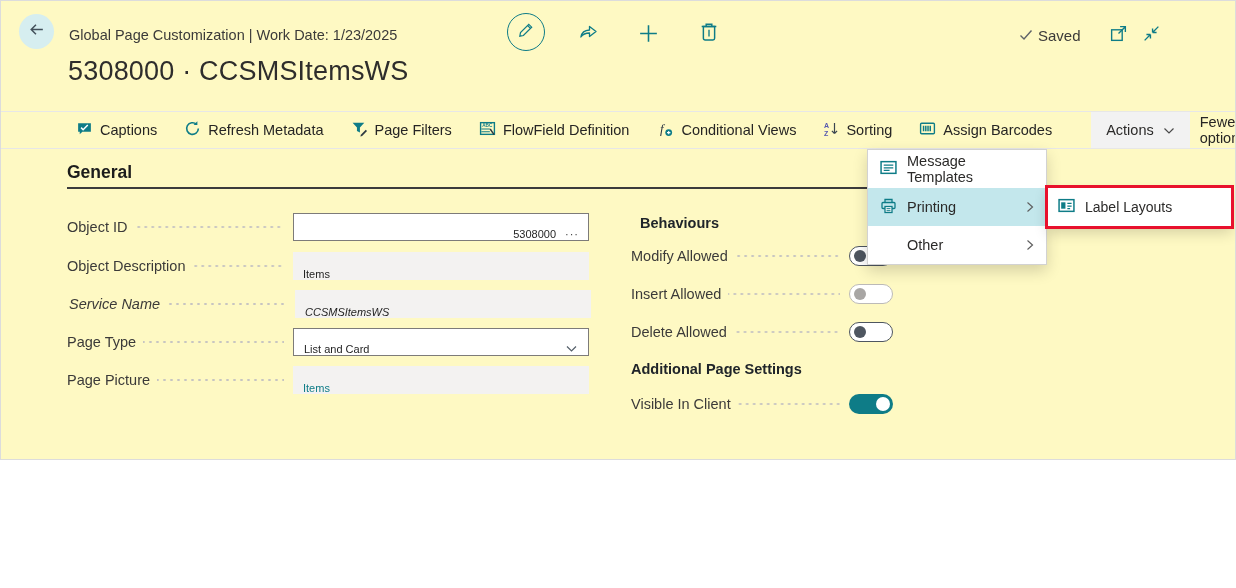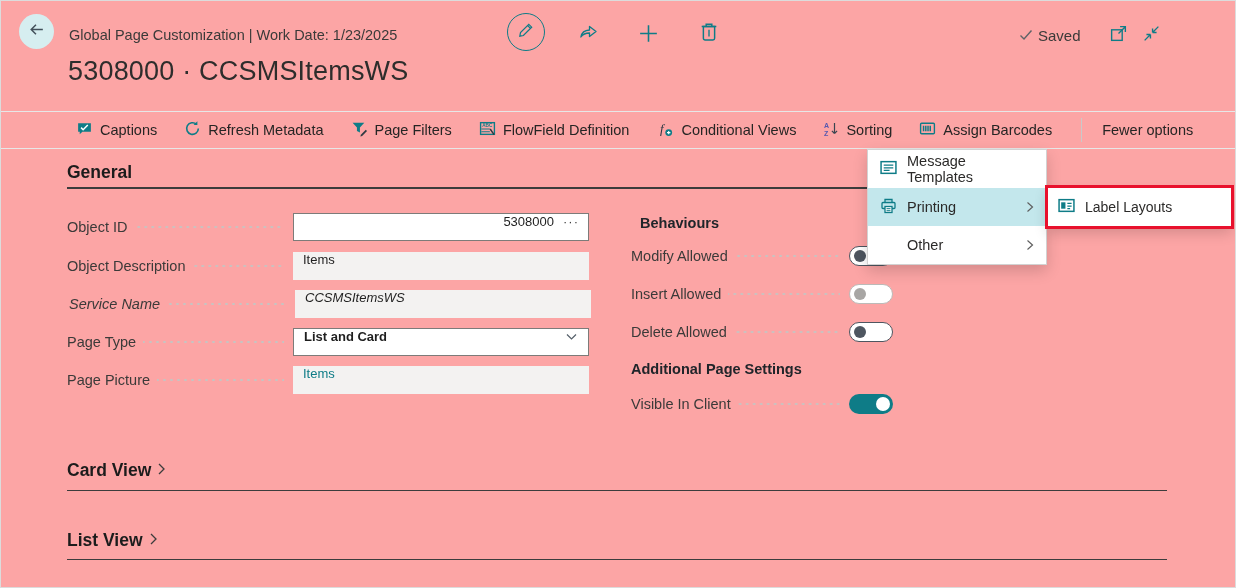--- a/index.html
+++ b/index.html
@@ -1,20 +1,20 @@
 <!DOCTYPE html>
 <html><head>
 <meta charset="utf-8">
 <style>
   * { box-sizing: border-box; margin: 0; padding: 0; }
   html,body { background:#fff; }
   .page {
     position: relative;
-    width: 1236px; height: 588px;
-    background: #fca5a5;
+    width: 1236px; height: 460px;
+    background: #fef9c3;
     border: 1px solid #dcdcdc;
     font-family: "Liberation Sans", sans-serif;
     color: #2b2a29;
     overflow: hidden;
   }
   
   .back-btn { position:absolute; left:18px; top:13px; width:35px; height:35px; border-radius:50%;
     background:#d6eef0; display:flex; align-items:center; justify-content:center; cursor:pointer; }
   .breadcrumb { position:absolute; left:68px; top:26px; font-size:14.5px; color:#3b3a39; }
   .page-title { position:absolute; left:67px; top:55px; font-size:27px; font-weight:400; color:#2e2d2c; letter-spacing:.2px;text-align:right; }
@@ -44,25 +44,25 @@
   .sec-title { position:absolute; font-size:17.5px; font-weight:700; color:#1c1c1c; cursor:pointer;
     display:flex; align-items:center; gap:6px; }
   .rule { position:absolute; left:66px; width:1100px; border-top:2px solid #3c3c3c; }
   .rule.thin { border-top-width:1.5px; }
 
   .frow { position:absolute; display:flex; align-items:center; height:28px; width:522px; }
   .flabel { width:226px; flex:none; display:flex; align-items:center; font-size:14.5px; color:#3b3a39; }
   .dots { flex:1; align-self:center; height:2px; margin:0 9px 0 7px;
     background-image: radial-gradient(circle, #c6c4c2 1px, transparent 1.4px);
     background-size: 7px 2px; background-repeat: repeat-x; background-position:center; }
-  .fvalue { flex:none; width:296px; height:28px; font-size:13px; display:flex; align-items:flex-start; }
+  .fvalue { flex:none; width:296px; height:28px; font-size:11px; display:flex; align-items:flex-end; }
   .fvalue.readonly { background:#f3f2f1; padding:0 10px; color:#1f1f1f; }
   .fvalue.inputbox { border:1px solid #7d7b79; background:#fff; justify-content:flex-end; padding:0 9px; gap:9px; color:#1f1f1f; }
   .assist { color:#3f3f3f; letter-spacing:1px; cursor:pointer; }
-  .fvalue.selectbox { border:1px solid #7d7b79; background:#fff; justify-content:space-between; padding:0 10px; color:#1f1f1f; cursor:pointer;font-weight:bold; }
+  .fvalue.selectbox { border:1px solid #7d7b79; background:#fff; justify-content:space-between; padding:0 10px; color:#1f1f1f; cursor:pointer; }
   .link { color:#0e7c87; cursor:pointer; }
 
   .rrow { position:absolute; left:630px; display:flex; align-items:center; height:28px; width:262px; }
   .rlabel { flex:none; font-size:14.5px; color:#3b3a39; }
   .subhead { position:absolute; left:630px; font-size:14.5px; font-weight:700; color:#20252a; }
 
   
   .toggle { flex:none; position:relative; width:44px; height:20px; border-radius:10px; cursor:pointer; background:#fff; }
   .knob { position:absolute; top:3px; left:4px; width:12px; height:12px; border-radius:50%; }
   .toggle.off { border:1px solid #4e5660; }
@@ -218,20 +218,28 @@
     <div class="tb-item">
       <span>
         <svg width="17" height="17" viewBox="0 0 16 16" fill="none">
             <rect x="1.5" y="3" width="13" height="10" rx="1" stroke="#0e7c87" stroke-width="1.3"></rect>
             <path d="M4.3 5.5v5M6.4 5.5v5M8.5 5.5v5M10.6 5.5v5" stroke="#0e7c87" stroke-width="1.4"></path>
           </svg>
       </span>
       <span>Assign Barcodes</span>
     </div>
     <div class="tb-sep"></div>
+    <div class="tb-actions">
+      <span>Actions</span>
+      <span>
+        <svg width="12" height="8" viewBox="0 0 12 8" fill="none">
+            <path d="M1.5 1.5L6 6l4.5-4.5" stroke="#4a4a4a" stroke-width="1.2"></path>
+          </svg>
+      </span>
+    </div>
     <div class="tb-fewer">Fewer options</div>
   </div>
 
   <div class="sec-title" style="left:66px; top:161px; position:absolute;">
     <span>General</span>
   </div>
   <div class="rule" style="top:186px;"></div>
 
   <div class="frow" style="left:66px; top:212px;">
     <div class="flabel">

